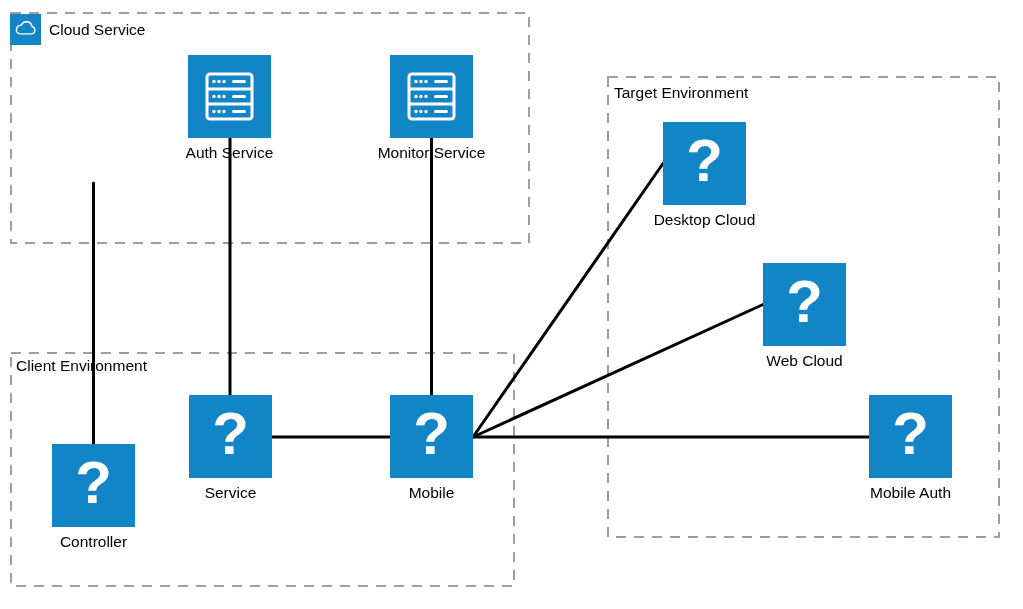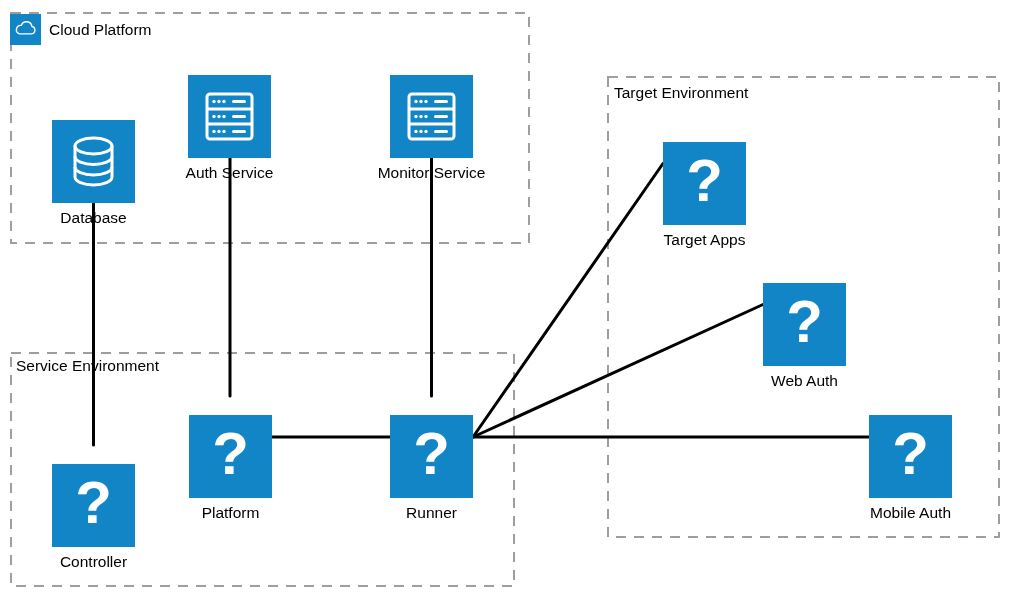--- a/index.html
+++ b/index.html
@@ -12,21 +12,21 @@
     overflow:hidden;
   }
   .layer{position:absolute;left:0;top:0;}
   .ctitle{
     position:absolute;
     font-size:15.5px;
     color:#000000;
     white-space:nowrap;
     line-height:18px;
   }
-  .node{position:absolute;width:83px;margin-top:20px;}
+  .node{position:absolute;width:83px;}
   .box{
     width:83px;height:83px;
     background:#1285C6;
     display:flex;align-items:center;justify-content:center;
     box-sizing:border-box;
   }
   .q{
     font-size:60px;
     font-weight:bold;
     color:#ffffff;
@@ -69,35 +69,24 @@
     <line x1="473" y1="437" x2="763" y2="304.5" stroke="#000000" stroke-width="3" stroke-linecap="round"></line>
     <line x1="473" y1="437" x2="869" y2="437" stroke="#000000" stroke-width="3" stroke-linecap="round"></line>
   </svg>
 
   <div class="badge">
     <svg width="27" height="27" viewBox="0 0 31 31">
       <path d="M 8.5 20.5 H 22 a 4.3 4.3 0 0 0 0.9 -8.5 a 6.3 6.3 0 0 0 -12.2 -1.2 a 5 5 0 0 0 -2.2 9.7 Z" fill="none" stroke="#FFFFFF" stroke-width="1.6" stroke-linejoin="round"></path>
     </svg>
   </div>
 
-  <div class="ctitle" style="left:49px;top:21px">Cloud Platform</div>
-  <div class="ctitle" style="left:16px;top:357px">Service Environment</div>
+  <div class="ctitle" style="left:49px;top:21px">Cloud Service</div>
+  <div class="ctitle" style="left:16px;top:357px">Client Environment</div>
   <div class="ctitle" style="left:614px;top:84px">Target Environment</div>
 
-  <div class="node" style="left:52px;top:100px">
-    <div class="box">
-      <svg width="83" height="83" viewBox="0 0 83 83">
-        <ellipse cx="41.5" cy="26" rx="18.5" ry="8" fill="none" stroke="#FFFFFF" stroke-width="3"></ellipse>
-        <path d="M23 26 L23 57 A18.5 8 0 0 0 60 57 L60 26" fill="none" stroke="#FFFFFF" stroke-width="3"></path>
-        <path d="M23 36.5 A18.5 8 0 0 0 60 36.5" fill="none" stroke="#FFFFFF" stroke-width="3"></path>
-        <path d="M23 47 A18.5 8 0 0 0 60 47" fill="none" stroke="#FFFFFF" stroke-width="3"></path>
-      </svg>
-    </div>
-    <div class="nlabel">Database</div>
-  </div>
 
   <div class="node" style="left:188px;top:55px">
     <div class="box">
       <svg width="83" height="83" viewBox="0 0 83 83">
         <rect x="19" y="19" width="45" height="45" rx="3" fill="none" stroke="#FFFFFF" stroke-width="3"></rect>
         <line x1="19" y1="34" x2="64" y2="34" stroke="#FFFFFF" stroke-width="3"></line>
         <line x1="19" y1="49" x2="64" y2="49" stroke="#FFFFFF" stroke-width="3"></line>
         <circle cx="26" cy="26.5" r="1.7" fill="#FFFFFF"></circle>
           <circle cx="31" cy="26.5" r="1.7" fill="#FFFFFF"></circle>
           <circle cx="36" cy="26.5" r="1.7" fill="#FFFFFF"></circle>
@@ -142,42 +131,42 @@
     <div class="box">
       <span class="q">?</span>
     </div>
     <div class="nlabel">Controller</div>
   </div>
 
   <div class="node" style="left:189px;top:395px">
     <div class="box">
       <span class="q">?</span>
     </div>
-    <div class="nlabel">Platform</div>
+    <div class="nlabel">Service</div>
   </div>
 
   <div class="node" style="left:390px;top:395px">
     <div class="box">
       <span class="q">?</span>
     </div>
-    <div class="nlabel">Runner</div>
+    <div class="nlabel">Mobile</div>
   </div>
 
   <div class="node" style="left:663px;top:122px">
     <div class="box">
       <span class="q">?</span>
     </div>
-    <div class="nlabel">Target Apps</div>
+    <div class="nlabel">Desktop Cloud</div>
   </div>
 
   <div class="node" style="left:763px;top:263px">
     <div class="box">
       <span class="q">?</span>
     </div>
-    <div class="nlabel">Web Auth</div>
+    <div class="nlabel">Web Cloud</div>
   </div>
 
   <div class="node" style="left:869px;top:395px">
     <div class="box">
       <span class="q">?</span>
     </div>
     <div class="nlabel">Mobile Auth</div>
   </div>
 
 </div>

